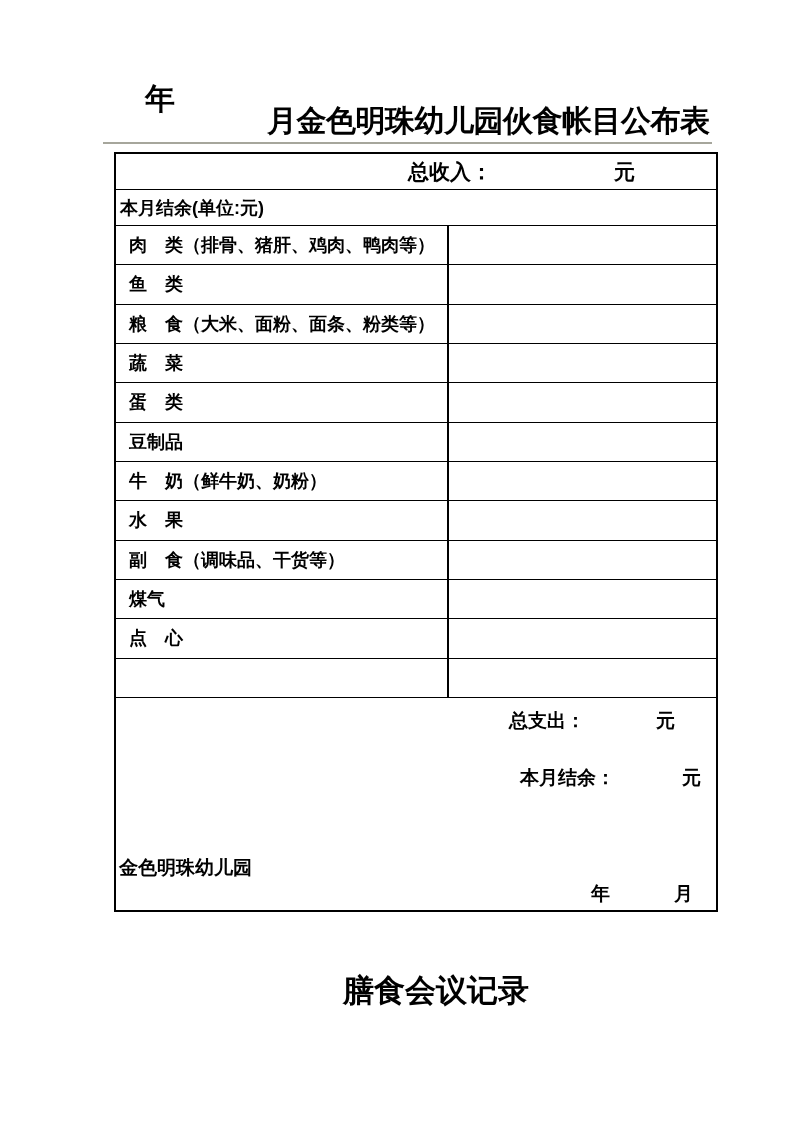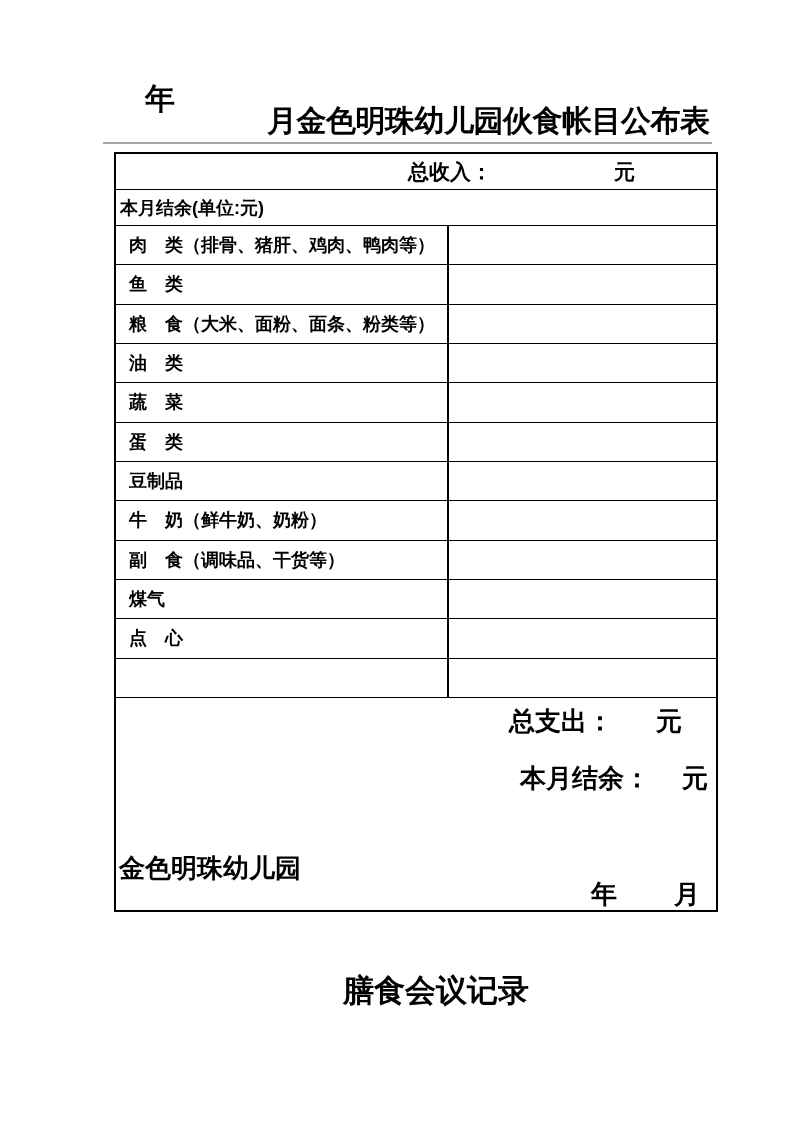--- a/index.html
+++ b/index.html
@@ -54,21 +54,21 @@
   .cell-label {
     width:333px; border-right:2px solid #000;
     display:flex; align-items:center;
     padding-left:13px;
     font-size:18px; font-weight:bold; white-space:pre;
   }
   .cell-value { flex:1; font-size:18px; }
   
   .t-bottom { flex:1; position:relative; }
   .t-bottom span {
-    position:absolute; font-size:26px; font-weight:bold; line-height:20px;
+    position:absolute; font-size:19px; font-weight:bold; line-height:20px;
     white-space:pre;
   }
   .expense-label { left:393px; top:13px; }
   .expense-value { left:480px; top:13px; }
   .expense-unit  { left:540px; top:13px; }
   .balance-label { left:404px; top:70px; }
   .balance-value { left:505px; top:70px; }
   .balance-unit  { left:566px; top:70px; }
   .org-name      { left:3px;   top:160px; font-size:18px; }
   .sign-year     { left:475px; top:186px; font-size:19px; }
@@ -111,37 +111,37 @@
       </div>
       <div class="item-row">
         <div class="cell-label">鱼　类</div>
         <div class="cell-value"></div>
       </div>
       <div class="item-row">
         <div class="cell-label">粮　食（大米、面粉、面条、粉类等）</div>
         <div class="cell-value"></div>
       </div>
       <div class="item-row">
-        <div class="cell-label">油　类</div>
-        <div class="cell-value"></div>
-      </div>
-      <div class="item-row">
         <div class="cell-label">蔬　菜</div>
         <div class="cell-value"></div>
       </div>
       <div class="item-row">
         <div class="cell-label">蛋　类</div>
         <div class="cell-value"></div>
       </div>
       <div class="item-row">
         <div class="cell-label">豆制品</div>
         <div class="cell-value"></div>
       </div>
       <div class="item-row">
         <div class="cell-label">牛　奶（鲜牛奶、奶粉）</div>
+        <div class="cell-value"></div>
+      </div>
+      <div class="item-row">
+        <div class="cell-label">水　果</div>
         <div class="cell-value"></div>
       </div>
       <div class="item-row">
         <div class="cell-label">副　食（调味品、干货等）</div>
         <div class="cell-value"></div>
       </div>
       <div class="item-row">
         <div class="cell-label">煤气</div>
         <div class="cell-value"></div>
       </div>

